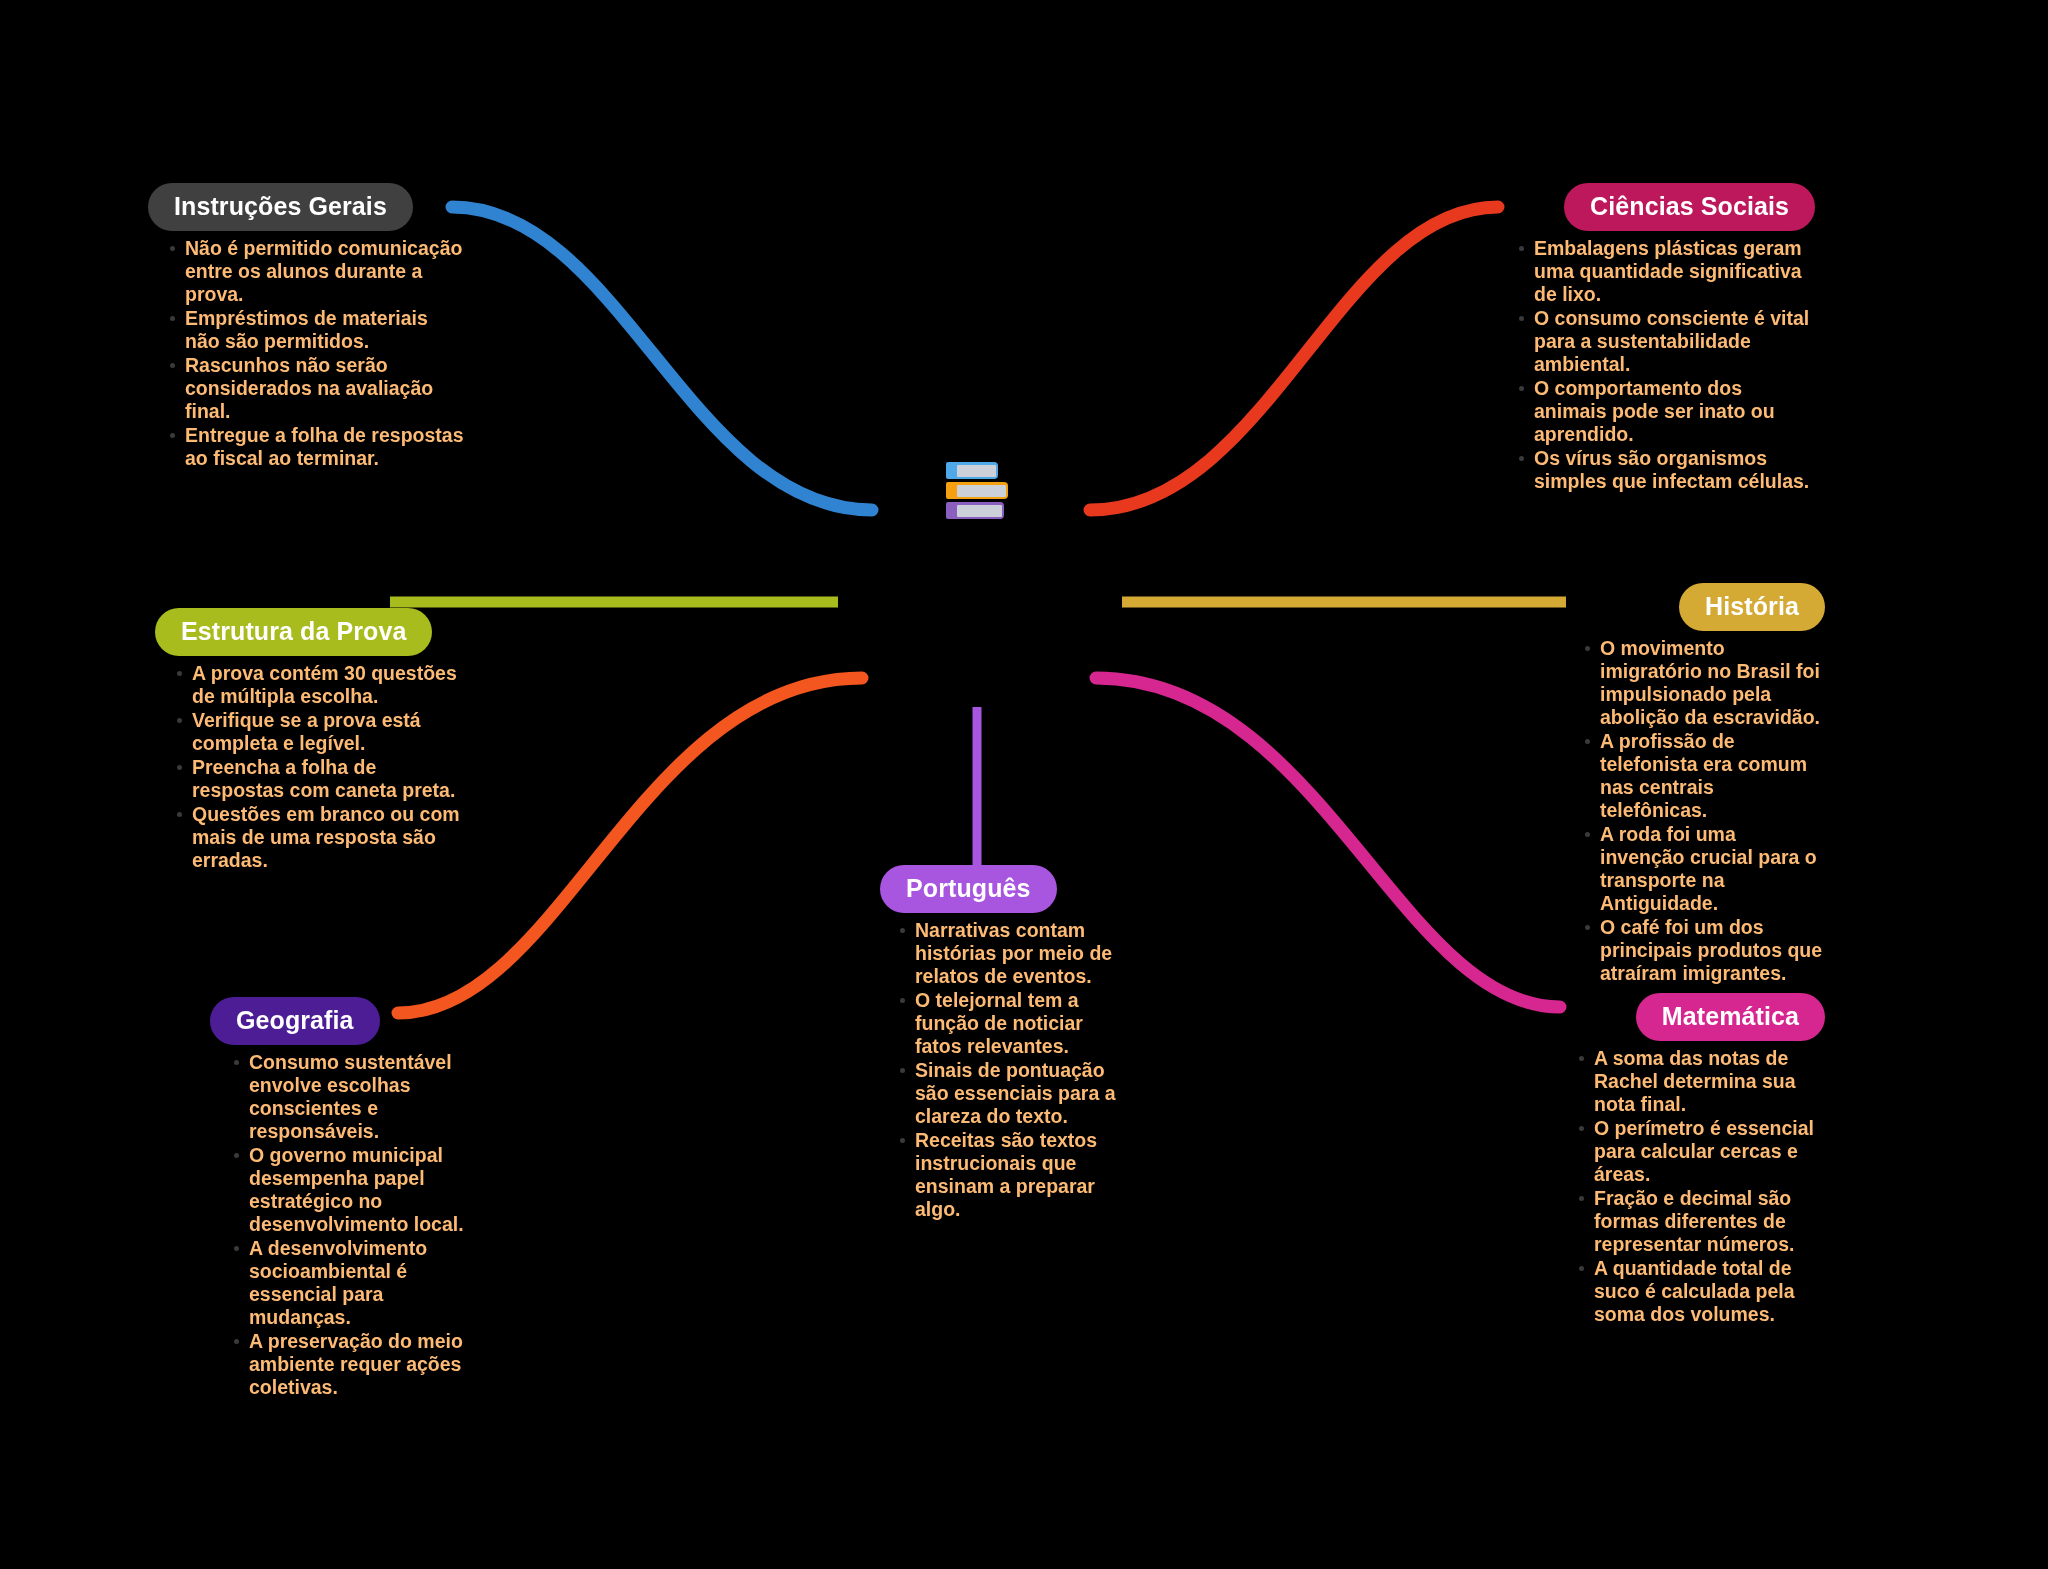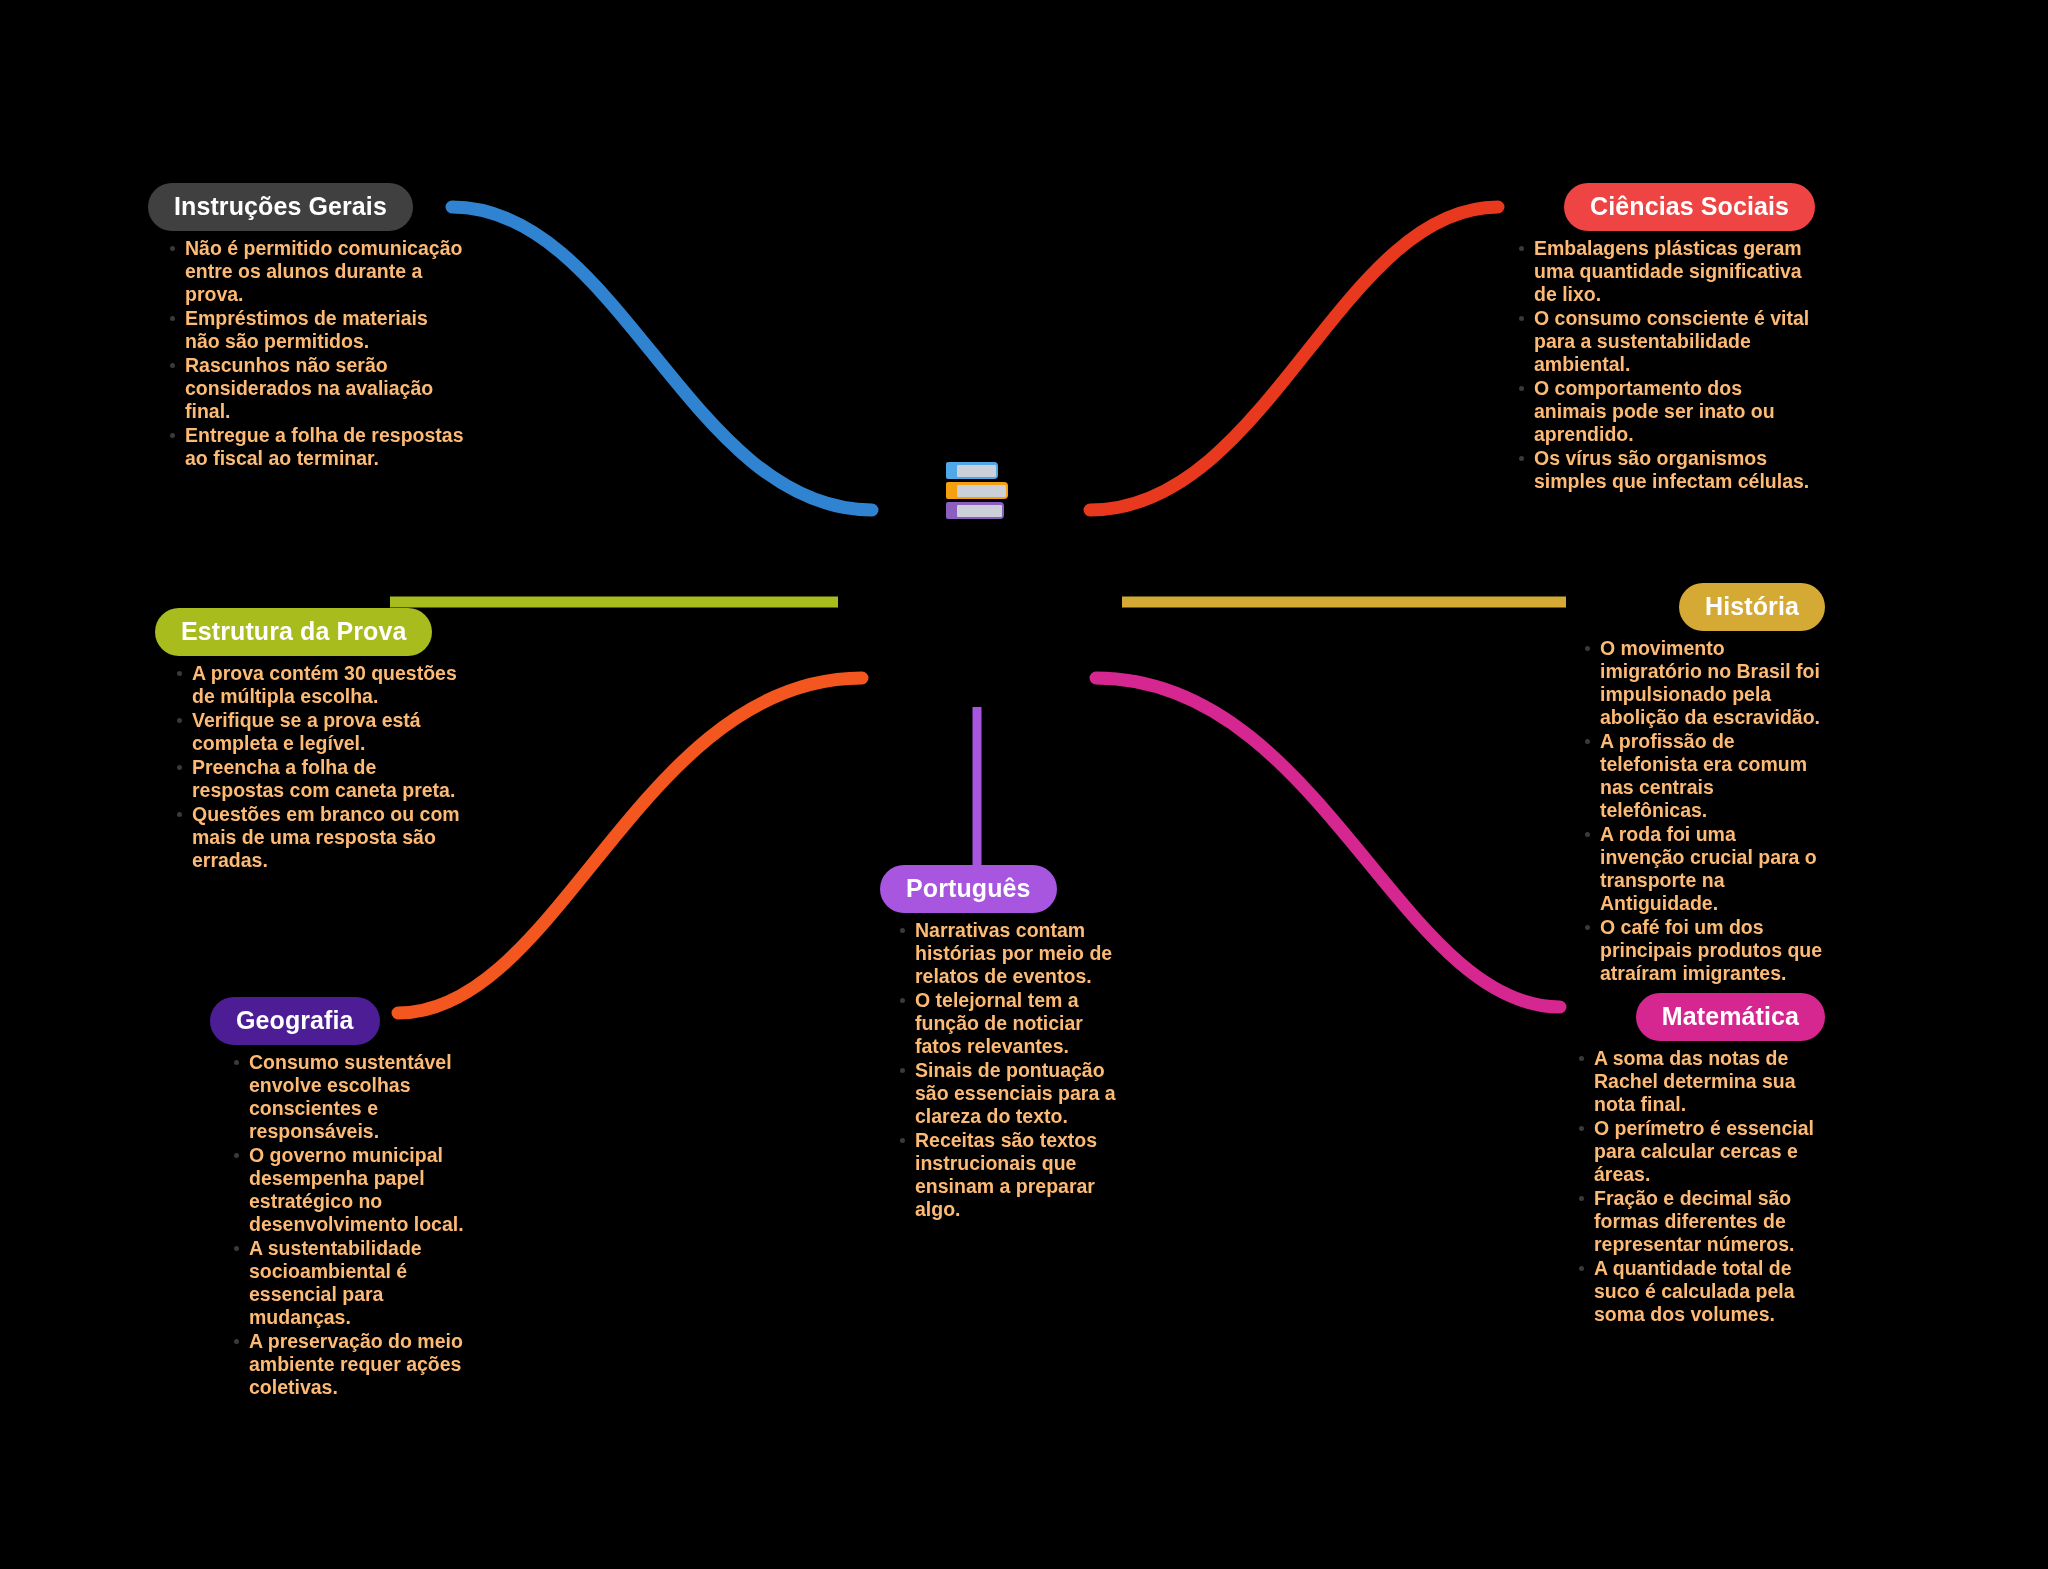--- a/index.html
+++ b/index.html
@@ -178,21 +178,21 @@
     <ul class="bullets">
       <li>Não é permitido comunicação entre os alunos durante a prova.</li>
       <li>Empréstimos de materiais não são permitidos.</li>
       <li>Rascunhos não serão considerados na avaliação final.</li>
       <li>Entregue a folha de respostas ao fiscal ao terminar.</li>
     </ul>
   </div>
 
   <div class="branch" id="b-ciencias">
     <div class="pill-row right">
-      <span class="pill" style="background: #ef4444;">Ciências Sociais</span>
+      <span class="pill" style="background: #be185d;">Ciências Sociais</span>
     </div>
     <ul class="bullets">
       <li>Embalagens plásticas geram uma quantidade significativa de lixo.</li>
       <li>O consumo consciente é vital para a sustentabilidade ambiental.</li>
       <li>O comportamento dos animais pode ser inato ou aprendido.</li>
       <li>Os vírus são organismos simples que infectam células.</li>
     </ul>
   </div>
 
   <div class="branch" id="b-estrutura">
@@ -219,21 +219,21 @@
     </ul>
   </div>
 
   <div class="branch" id="b-geografia">
     <div class="pill-row left">
       <span class="pill" style="background: #4c1d95;">Geografia</span>
     </div>
     <ul class="bullets">
       <li>Consumo sustentável envolve escolhas conscientes e responsáveis.</li>
       <li>O governo municipal desempenha papel estratégico no desenvolvimento local.</li>
-      <li>A sustentabilidade socioambiental é essencial para mudanças.</li>
+      <li>A desenvolvimento socioambiental é essencial para mudanças.</li>
       <li>A preservação do meio ambiente requer ações coletivas.</li>
     </ul>
   </div>
 
   <div class="branch" id="b-matematica">
     <div class="pill-row right">
       <span class="pill" style="background: rgb(214, 38, 143);">Matemática</span>
     </div>
     <ul class="bullets">
       <li>A soma das notas de Rachel determina sua nota final.</li>

